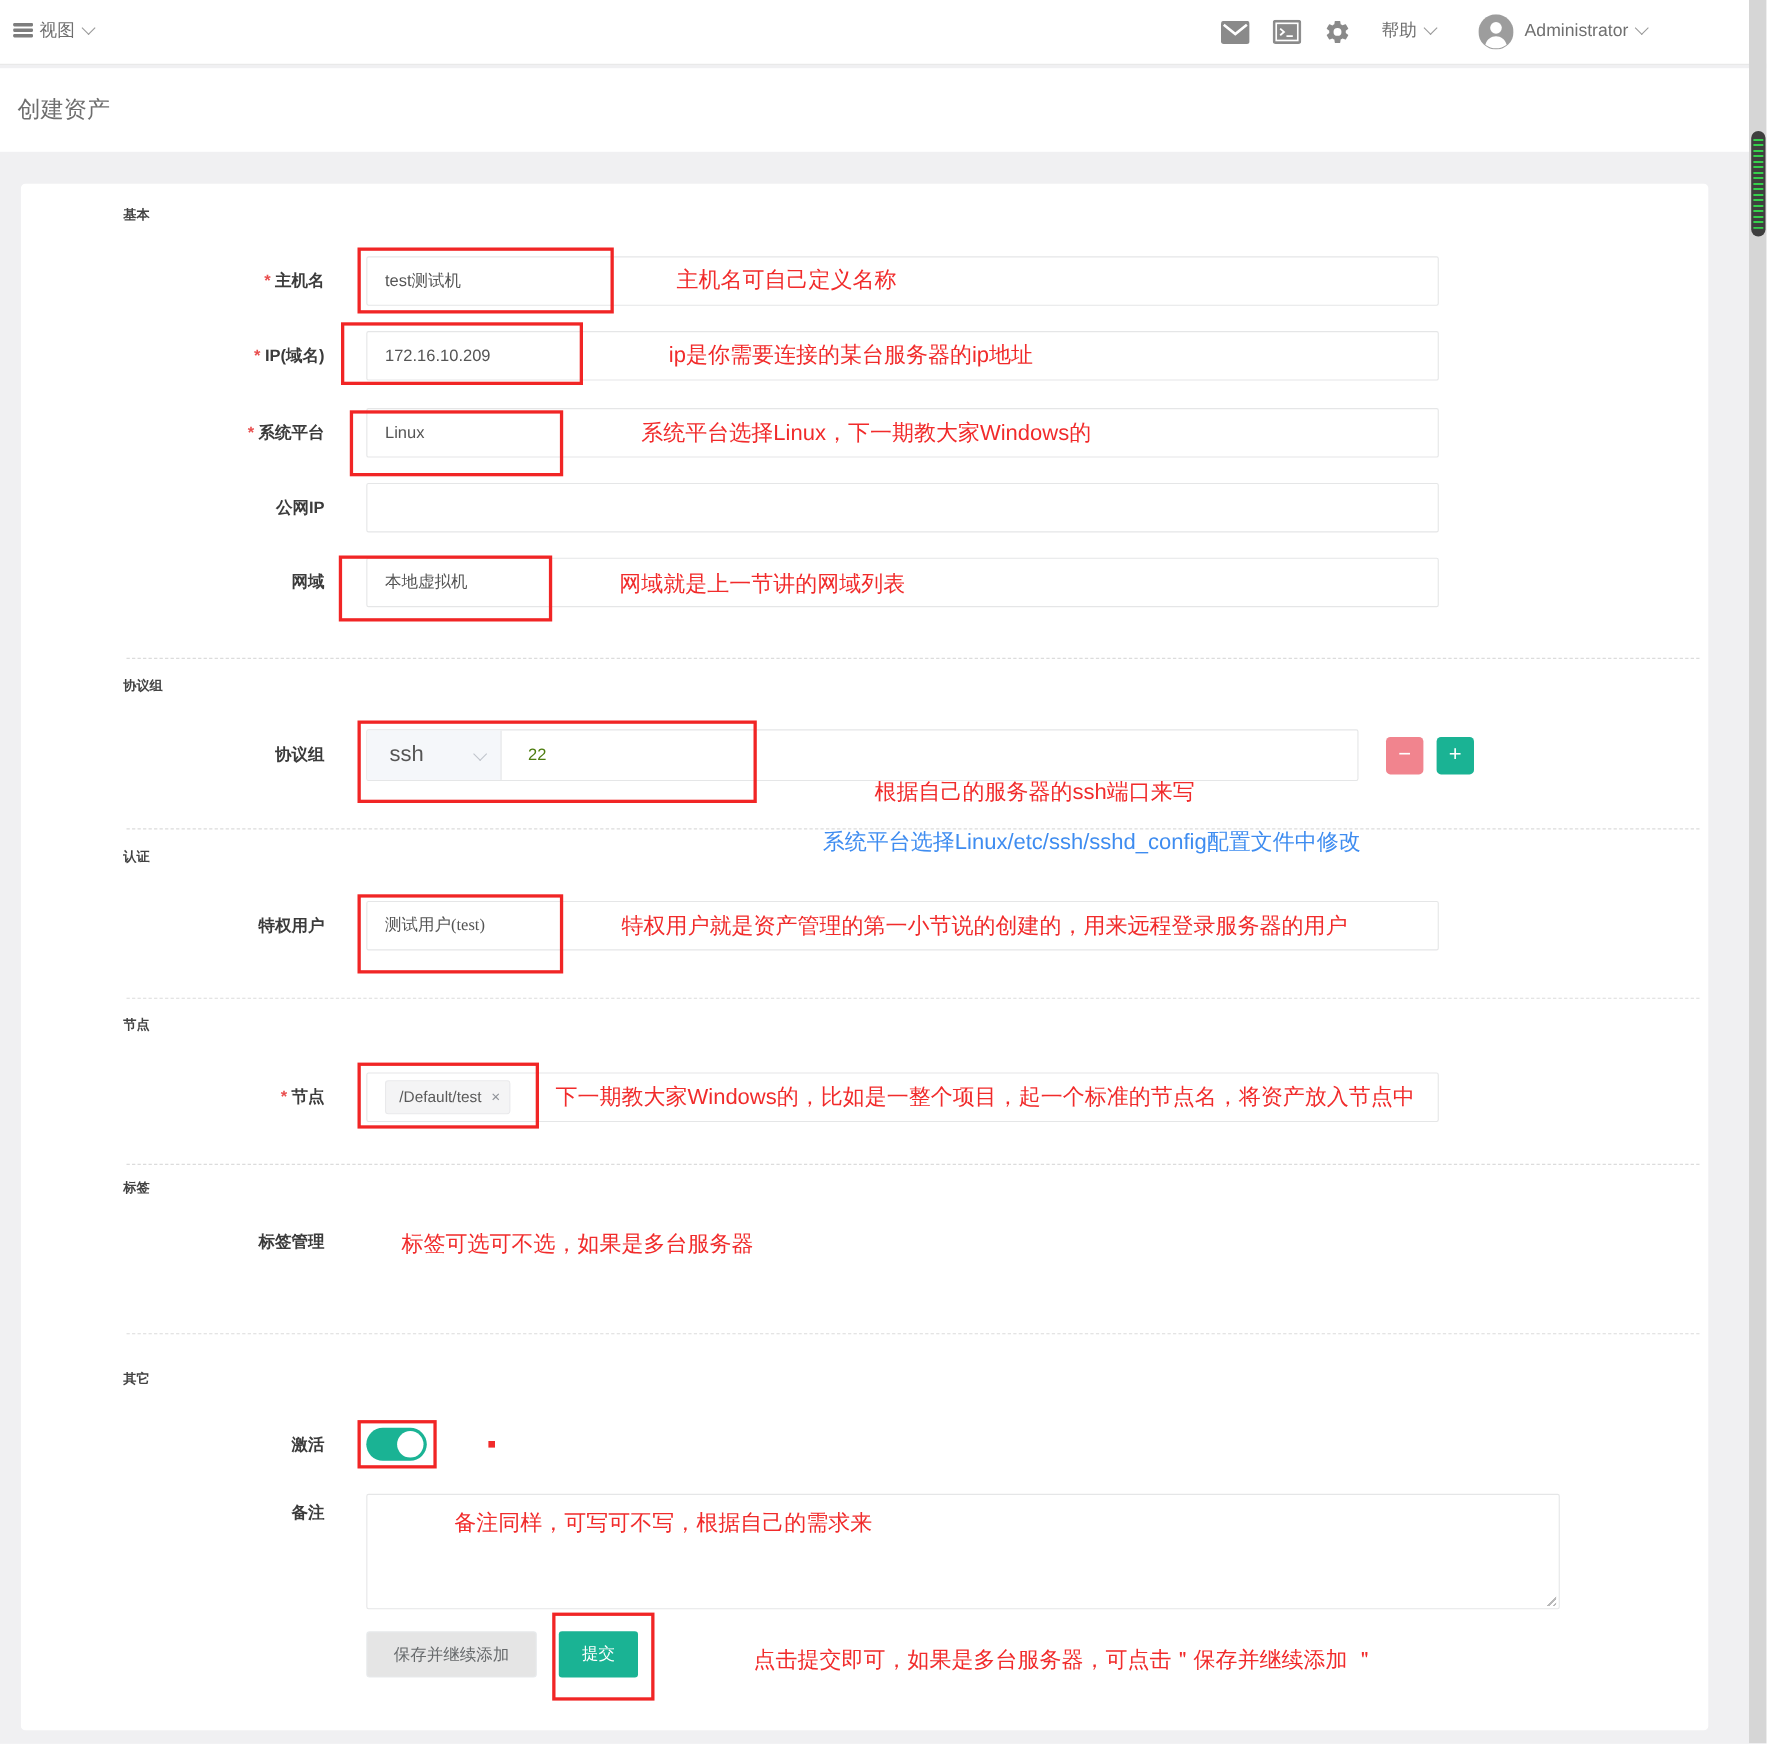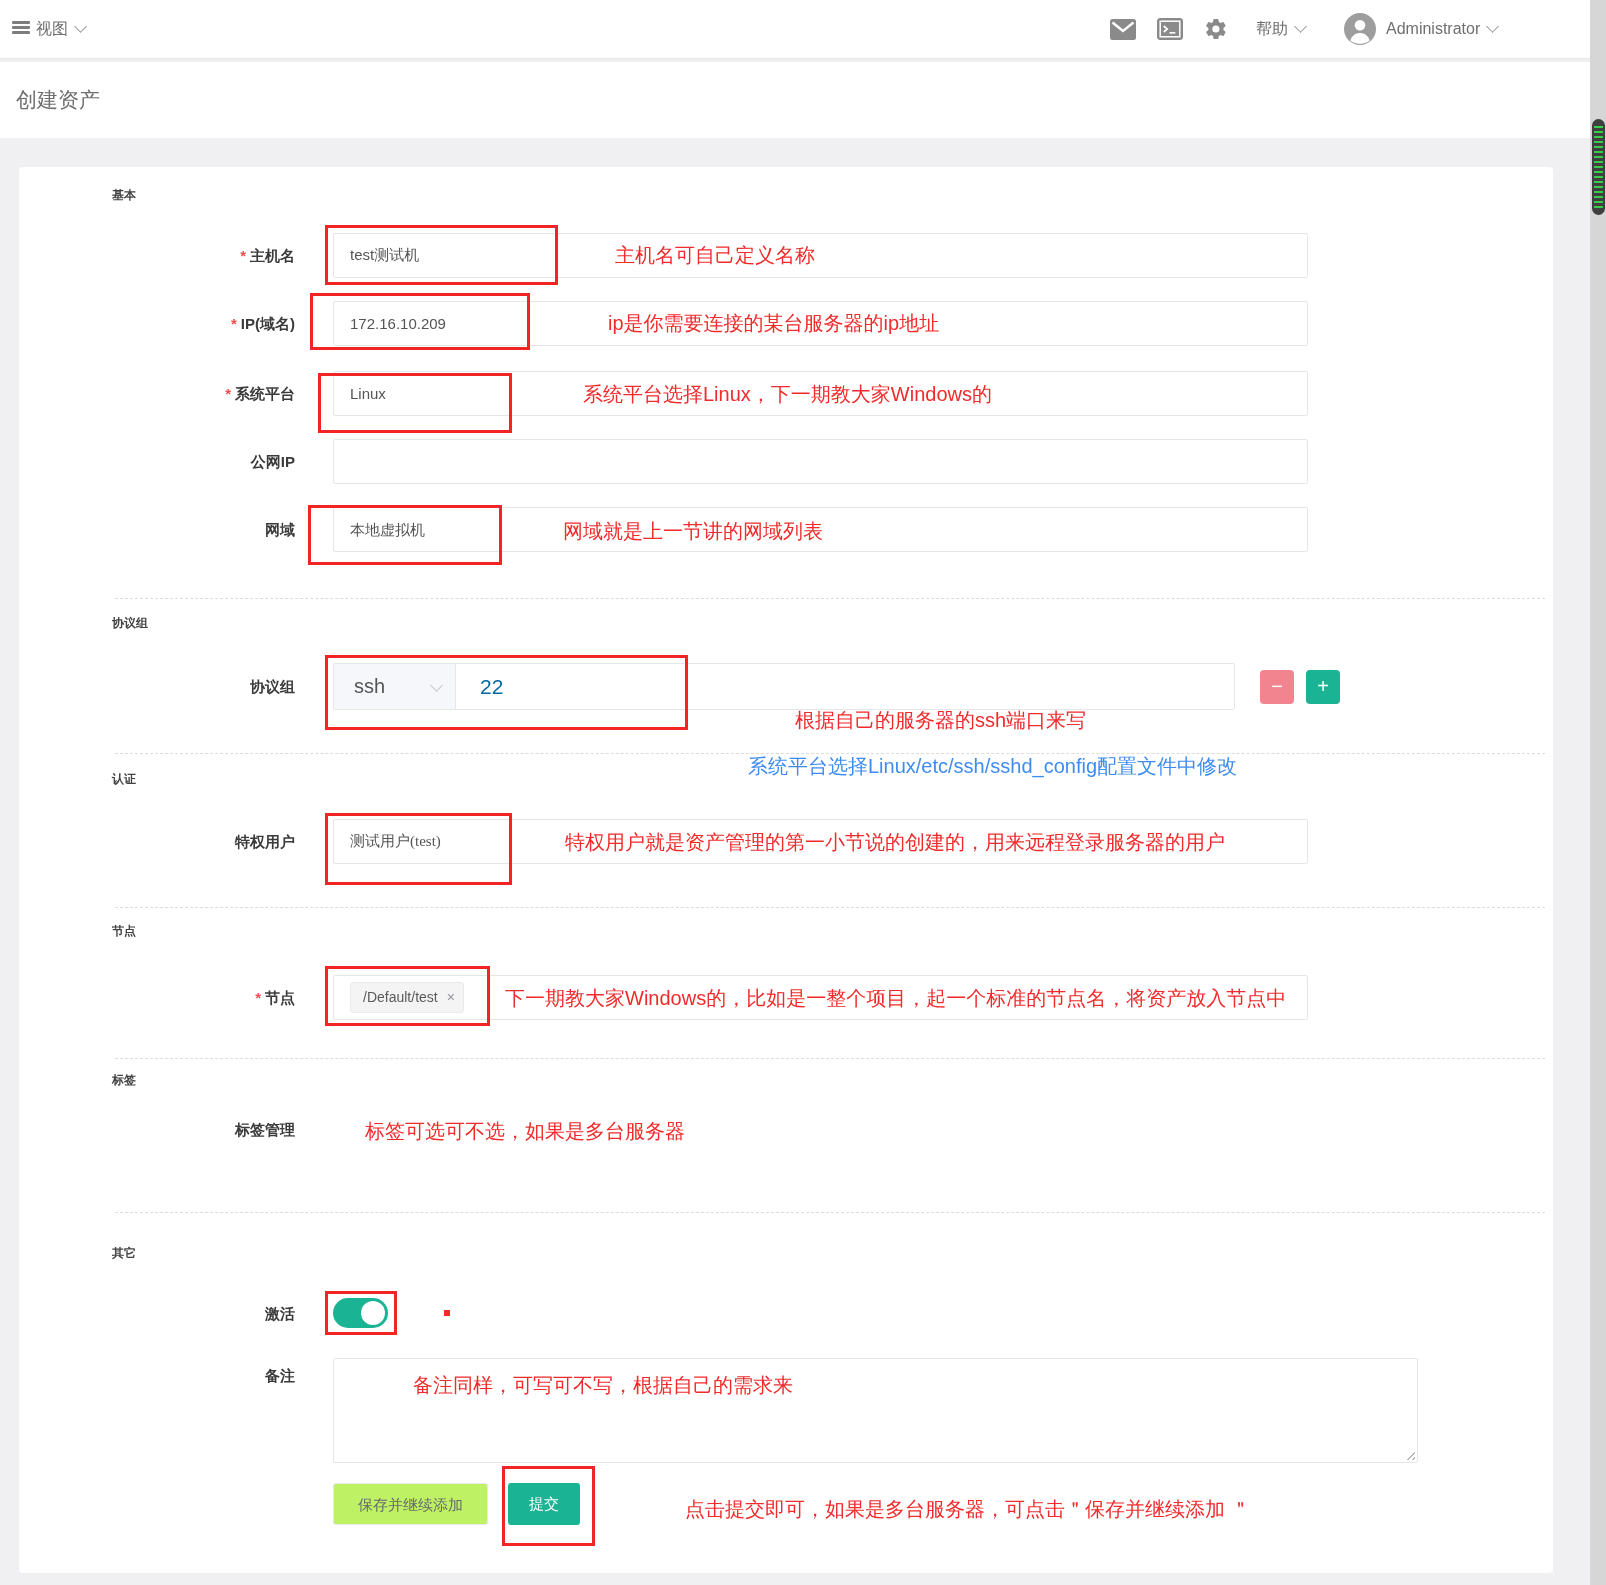--- a/index.html
+++ b/index.html
@@ -28,21 +28,21 @@
   .dash{position:absolute;left:96px;width:1430px;border-top:1px dashed #dcdcdc;height:0;}
   .ann{position:absolute;font-size:20px;color:#f12b2b;line-height:26px;white-space:nowrap;z-index:6;}
   .ann-blue{position:absolute;font-size:20px;color:#3e8cf0;line-height:26px;white-space:nowrap;z-index:6;}
   .rbox{position:absolute;border:3px solid #f12525;z-index:5;pointer-events:none;}
 
   
   #proto-box{position:absolute;left:314px;top:496px;width:902px;height:47px;border:1px solid #e5e6e7;border-radius:2px;box-sizing:border-box;background:#fff;}
   #proto-select{position:absolute;left:0;top:0;width:122px;height:45px;background:#f5f7fa;border-right:1px solid #e5e6e7;box-sizing:border-box;cursor:pointer;}
   #proto-select .txt{position:absolute;left:20px;top:0;line-height:45px;font-size:20px;color:#555;}
   .sel-chev{position:absolute;right:14px;top:17px;width:8px;height:8px;border-right:1.7px solid #c0c4cc;border-bottom:1.7px solid #c0c4cc;transform:rotate(45deg);}
-  #proto-port{position:absolute;left:122px;top:0;width:300px;height:45px;border:none;outline:none;font-size:21px;color:#0369a1;padding:0 24px;line-height:45px;background:transparent;font-family:"Liberation Sans","DejaVu Sans",sans-serif;}
+  #proto-port{position:absolute;left:122px;top:0;width:300px;height:45px;border:none;outline:none;font-size:15px;color:#4d7c0f;padding:0 24px;line-height:45px;background:transparent;font-family:"Liberation Sans","DejaVu Sans",sans-serif;}
   .mini-btn{position:absolute;width:34px;height:34px;border-radius:4px;color:#fff;font-size:20px;text-align:center;line-height:33px;cursor:pointer;}
   #btn-minus{left:1241px;top:503px;background:#f1848e;}
   #btn-plus{left:1287px;top:503px;background:#1ab394;}
 
   
   #node-tag{position:absolute;left:331px;top:815px;height:31px;line-height:29px;background:#f4f4f5;border:1px solid #e9e9eb;border-radius:3px;padding:0 8px 0 12px;font-size:14px;color:#5a5a5a;box-sizing:border-box;}
   #node-tag .x{color:#909399;margin-left:9px;font-size:14px;cursor:pointer;}
 
   
   #labels-select{cursor:pointer;}
@@ -52,21 +52,21 @@
   #toggle-active{position:absolute;left:314px;top:1131px;width:55px;height:30px;border-radius:15px;background:#1ab394;cursor:pointer;}
   #toggle-active .knob{position:absolute;right:3px;top:3px;width:24px;height:24px;border-radius:50%;background:#fff;}
   #dot-note{position:absolute;left:425px;top:1143px;width:6px;height:6px;background:#f12b2b;}
 
   
   #comment-area{position:absolute;left:314px;top:1191px;width:1085px;height:105px;border:1px solid #e5e6e7;border-radius:2px;box-sizing:border-box;resize:none;outline:none;background:#fff;font-family:"Liberation Sans","DejaVu Sans",sans-serif;}
   #resize-handle{position:absolute;left:1385px;top:1282px;width:11px;height:11px;background:repeating-linear-gradient(135deg,transparent 0 2px,#b9b9b9 2px 3.6px);clip-path:polygon(100% 0,100% 100%,0 100%);}
 
   
   .btn{position:absolute;top:1316px;height:42px;border-radius:3px;font-size:15px;line-height:42px;text-align:center;cursor:pointer;box-sizing:border-box;}
-  #btn-save{left:314px;width:155px;background:#bef264;border:1px solid #e7eaec;color:#676a6c;}
+  #btn-save{left:314px;width:155px;background:#e5e5e5;border:1px solid #e7eaec;color:#676a6c;}
   #btn-submit{left:489px;width:72px;background:#1ab394;color:#fff;}
 
   
   #scroll-track{position:absolute;right:0;top:0;width:16px;height:1585px;background:#d6d6d6;}
   #scroll-thumb{position:absolute;right:1px;top:119px;width:13px;height:96px;border-radius:7px;background:#3f3f3f;cursor:pointer;}
   #scroll-thumb .stripes{position:absolute;left:2px;right:2px;top:7px;bottom:7px;background:repeating-linear-gradient(180deg,#35d04b 0 2px,#3f3f3f 2px 5px);}
 </style>
 </head>
 <body>
 

